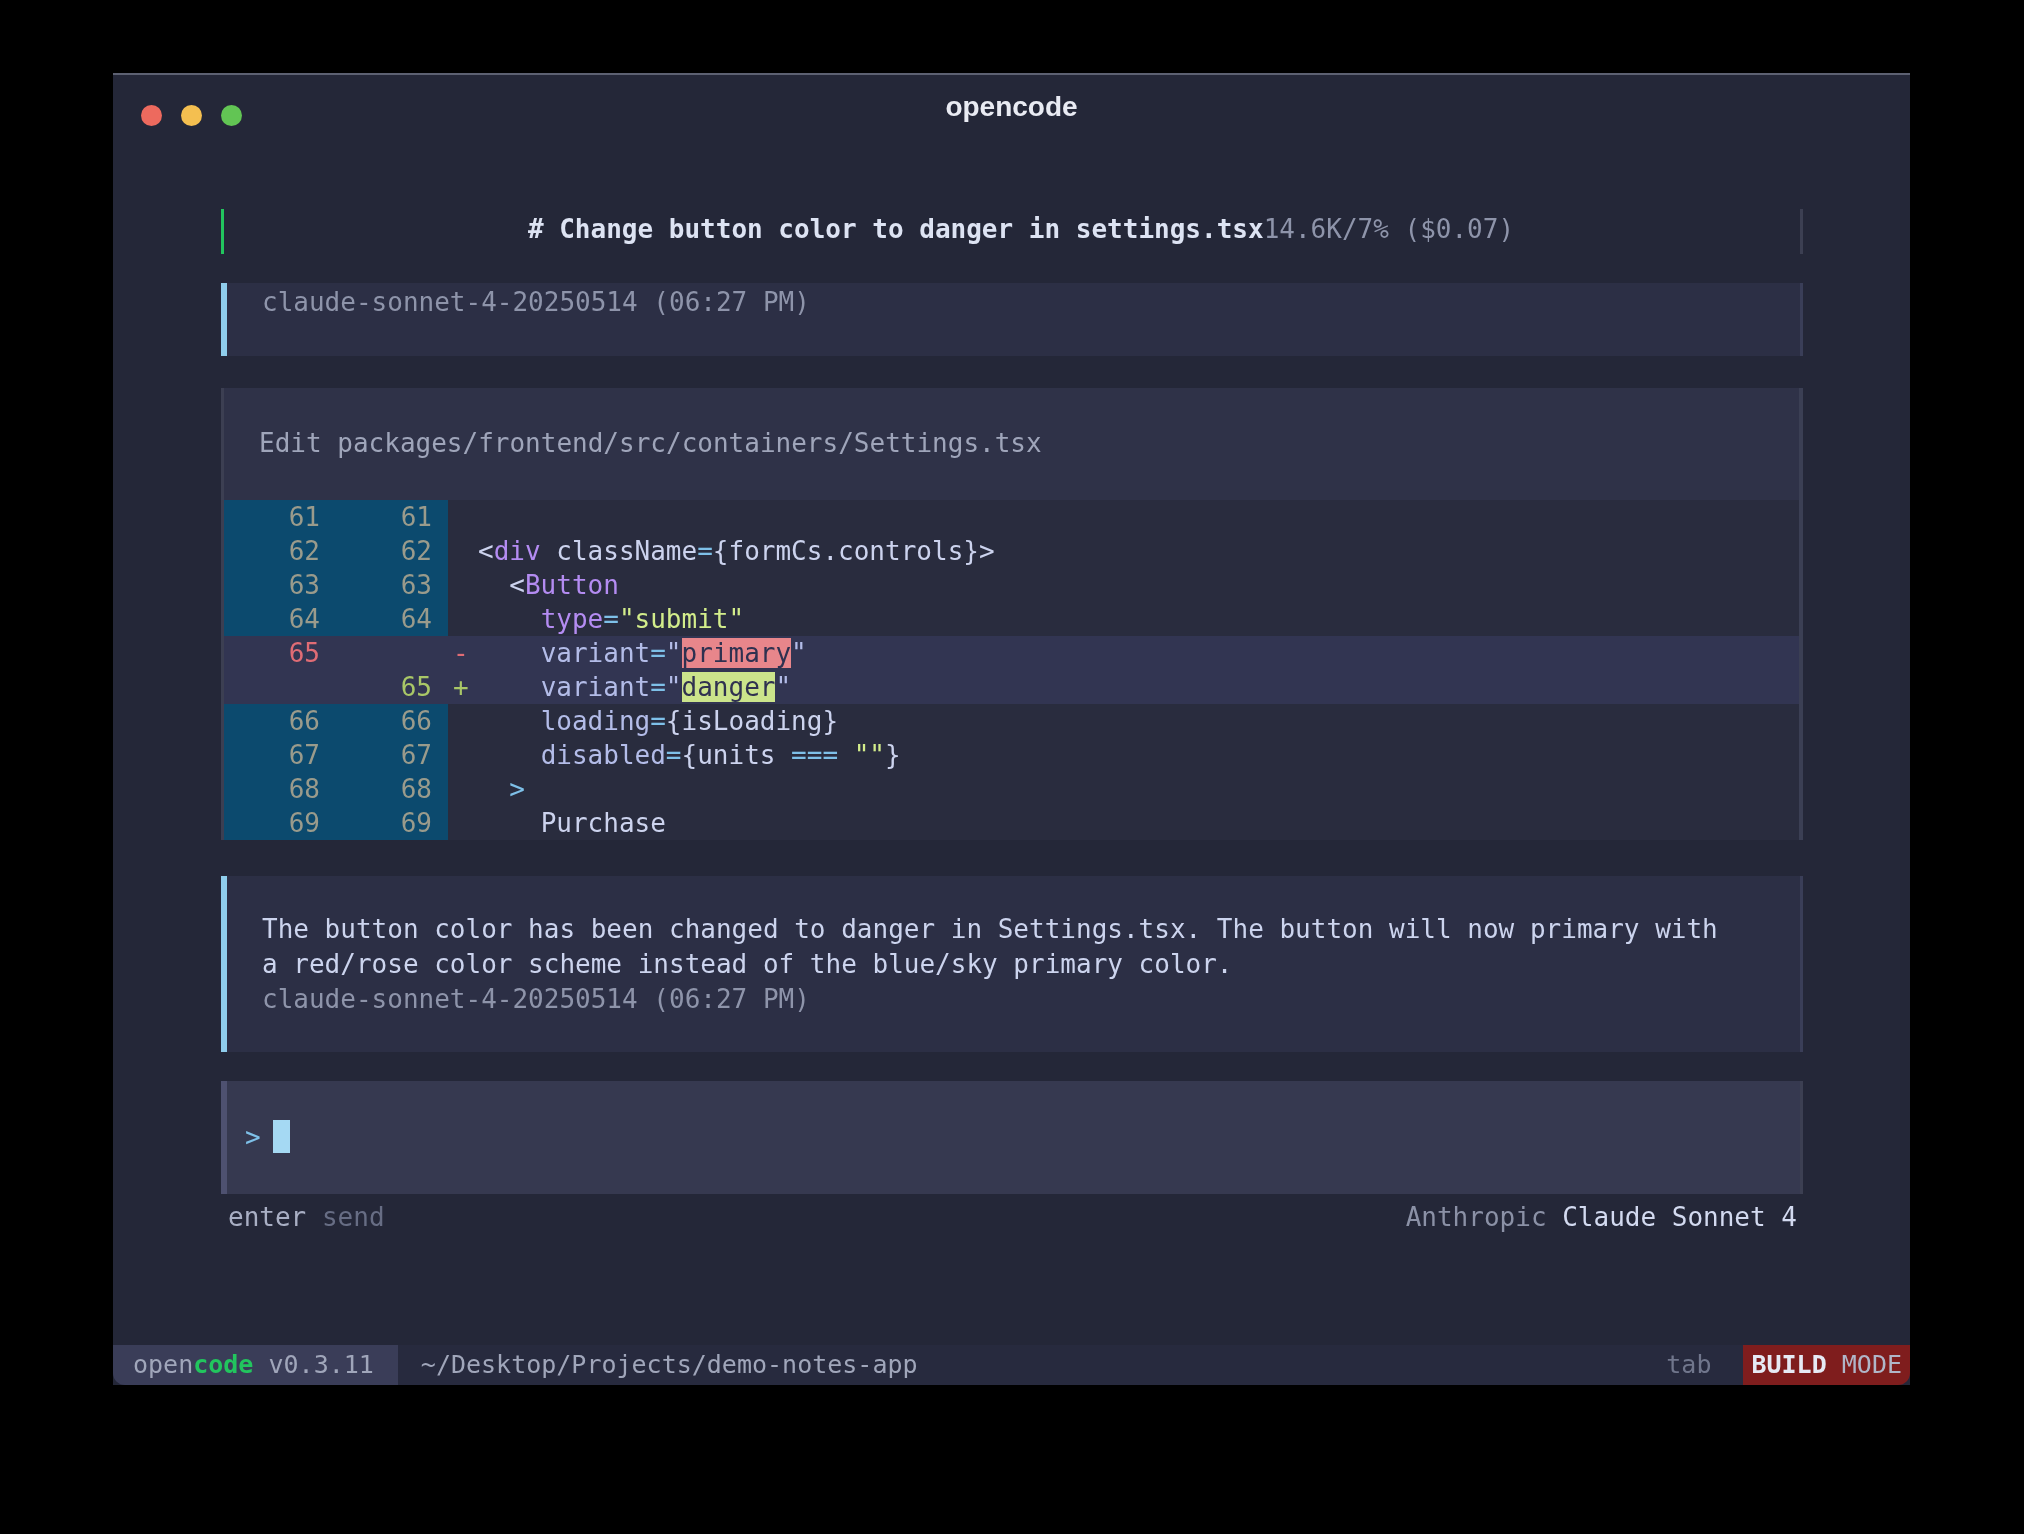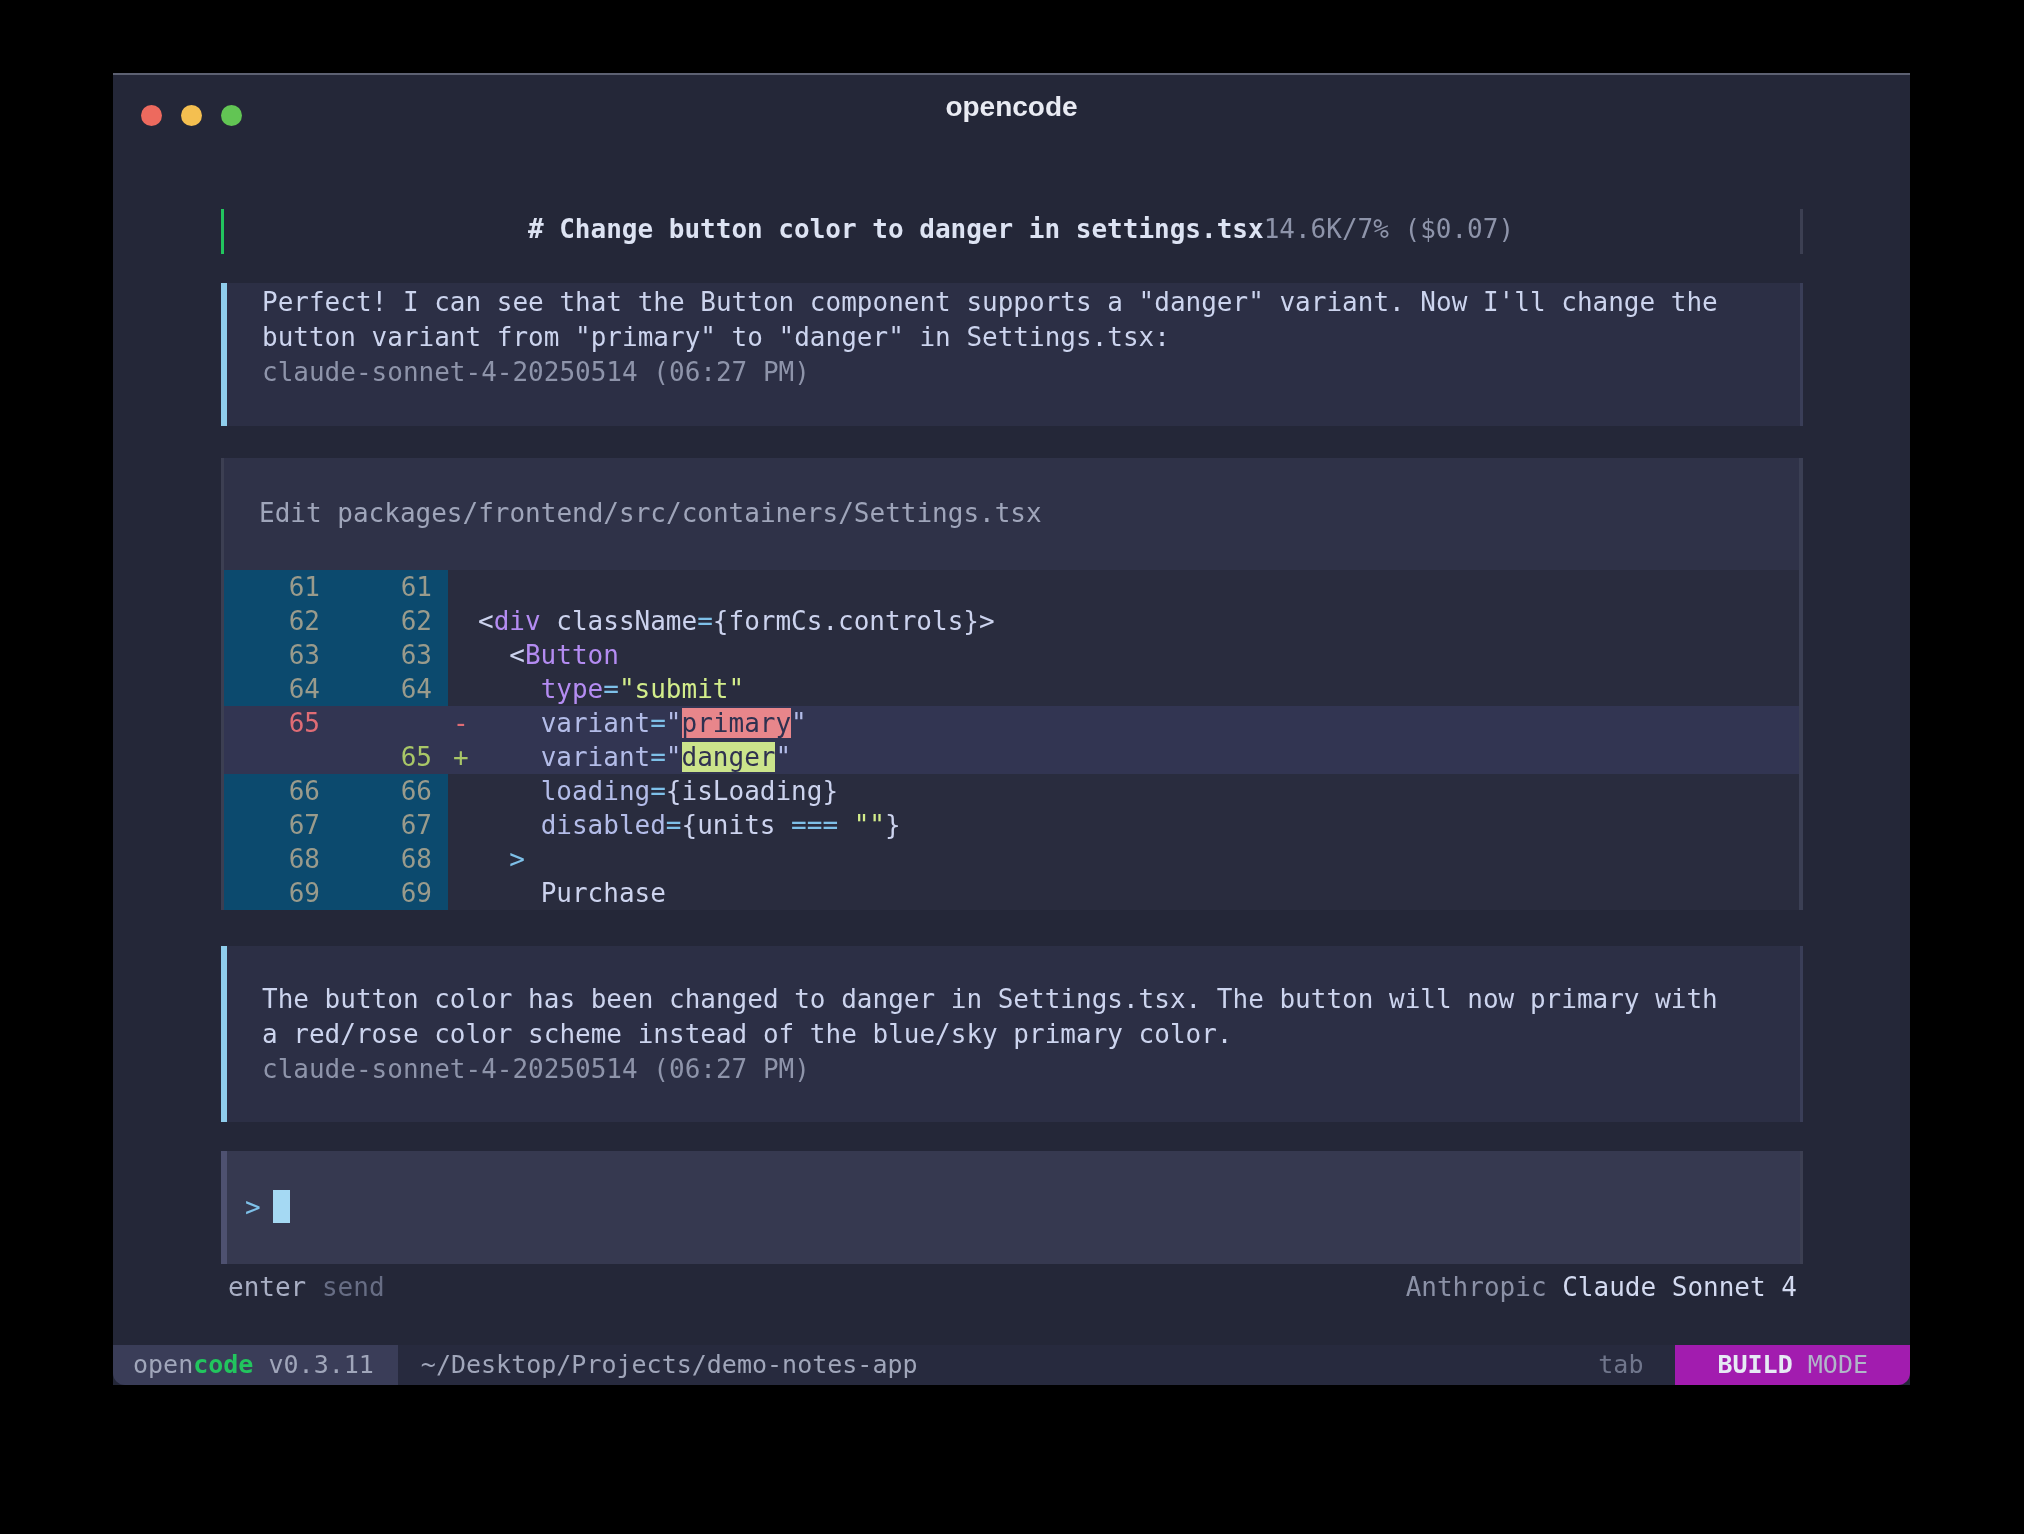--- a/index.html
+++ b/index.html
@@ -73,21 +73,21 @@
   .statusbar { position:absolute; left:0; bottom:0; width:100%; height:40px;
                background:#272a3e; border-radius:0 0 12px 12px;
                display:flex; align-items:stretch; line-height:40px; font-size:25px; }
   .chip-left { background:#3a3d58; border-radius:0 0 0 12px; padding:0 24px 0 20px; }
   .sb-open { color:#a0a6ba; }
   .sb-code { color:#22c55e; font-weight:bold; }
   .sb-ver  { color:#a0a6ba; margin-left:1ch; }
   .sb-path { color:#a0a6ba; margin-left:23px; }
   .sb-spacer { flex:1; }
   .sb-tab { color:#70768c; margin-right:32px; }
-  .chip-right { background:#a21caf; border-radius:0 0 12px 0; padding:0 42px; }
+  .chip-right { background:#7f1d1d; border-radius:0 0 12px 0; padding:0 8px; }
   .sb-build { color:#e6eaf4; font-weight:bold; }
   .sb-mode  { color:#b0b6c8; margin-left:1ch; }
 </style>
 </head>
 <body>
 
 <div class="window">
 
   <div class="titlebar">
     <div class="lights">
@@ -103,24 +103,20 @@
     <div class="hdr">
       <div>
         <div class="hdr-title"># Change button color to danger in settings.tsx</div>
       </div>
       <div class="hdr-right">
         <div class="hdr-stats">14.6K/7% ($0.07)</div>
       </div>
     </div>
 
     <div class="msg msg-1">
-      <div>
-          <div>Perfect! I can see that the Button component supports a "danger" variant. Now I'll change the</div>
-          <div>button variant from "primary" to "danger" in Settings.tsx:</div>
-        </div>
       <div class="meta">claude-sonnet-4-20250514 (06:27 PM)</div>
     </div>
 
     <div class="edit">
       <div class="edit-title">Edit packages/frontend/src/containers/Settings.tsx</div>
       <div>
           <div class="diff-row ctx">
             <span class="gut old">61</span>
             <span class="gut new">61</span>
             <span class="marker"></span>

